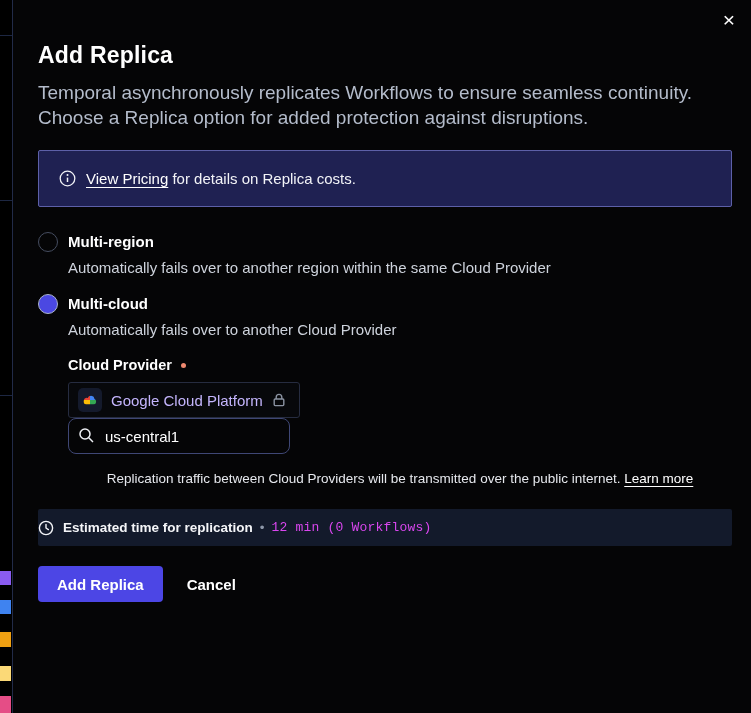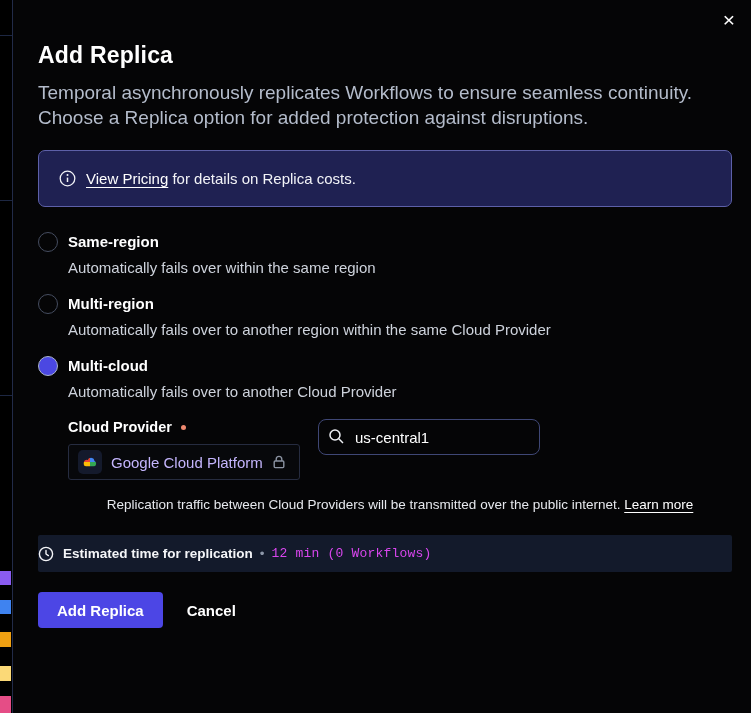--- a/index.html
+++ b/index.html
@@ -31,41 +31,41 @@
     display:flex; align-items:center; justify-content:center;
     font-size:21px; font-weight:300; color:#fff; cursor:pointer; line-height:1;
   }
   .content { padding:42px 19px 0 25px; }
 
   .title { font-size:23px; font-weight:700; letter-spacing:.2px; margin-bottom:11px; }
   .desc  { font-size:19px; line-height:25px; color:#b4bccb; margin-bottom:20px; max-width:660px; }
 
   
   .pricing-banner {
-    height:57px; background:#1f2152; border:1.5px solid #5d60a8; border-radius:7px;
+    height:57px; background:#1f2152; border:1.5px solid #5d60a8; border-radius:2px;
     display:flex; align-items:center; padding:0 20px; margin-bottom:25px;
     font-size:15px; color:#f2f3f7;
   }
   .pricing-banner svg { flex:0 0 auto; margin-right:10px; display:block; }
   .link { color:#fff; text-decoration:underline; text-underline-offset:3px; cursor:pointer; }
 
   
   .option { display:flex; align-items:flex-start; margin-bottom:16px; }
   .radio {
     width:20px; height:20px; border-radius:50%; flex:0 0 auto;
     border:1px solid #454d60; background:transparent; margin-right:10px; cursor:pointer;
   }
   .radio.checked { background:#4b48e2; border:1.5px solid #aab4c8; }
   .option-body { flex:1; }
   .option-label { font-size:15px; font-weight:700; line-height:20px; cursor:pointer; }
   .option-desc  { font-size:15px; color:#ced3dc; margin-top:6px; line-height:20px; }
 
   
   .subform { margin-top:17px; }
-  .field-row { display:flex; }
+  .field-row { display:flex;flex-direction:column; }
   .field-col-1 { width:232px; margin-right:18px; }
   .field-col-2 { width:222px; }
   .field-label { font-size:14.5px; font-weight:700; margin-bottom:9px; display:flex; align-items:center; }
   .req-dot { width:5px; height:5px; border-radius:50%; background:#ef8970; margin-left:9px; display:inline-block; }
   .provider-field {
     height:36px; border:1px solid #262c40; border-radius:3px; background:#07080b;
     display:flex; align-items:center; padding:0 9px;
   }
   .gcp-tile {
     width:24px; height:24px; border-radius:5px; background:#141a2c;
@@ -133,27 +133,20 @@
       <svg width="17" height="17" viewBox="0 0 17 17">
         <circle cx="8.5" cy="8.5" r="7.3" fill="none" stroke="#f2f3f7" stroke-width="1.3"></circle>
         <line x1="8.5" y1="7.6" x2="8.5" y2="12" stroke="#f2f3f7" stroke-width="1.5"></line>
         <circle cx="8.5" cy="4.9" r="1" fill="#f2f3f7"></circle>
       </svg>
       <span>
         <span class="link">View Pricing</span><span> for details on Replica costs.</span>
       </span>
     </div>
 
-    <div class="option">
-      <div class="radio"></div>
-      <div class="option-body">
-        <div class="option-label">Same-region</div>
-        <div class="option-desc">Automatically fails over within the same region</div>
-      </div>
-    </div>
 
     <div class="option">
       <div class="radio"></div>
       <div class="option-body">
         <div class="option-label">Multi-region</div>
         <div class="option-desc">Automatically fails over to another region within the same Cloud Provider</div>
       </div>
     </div>
 
     <div class="option">

